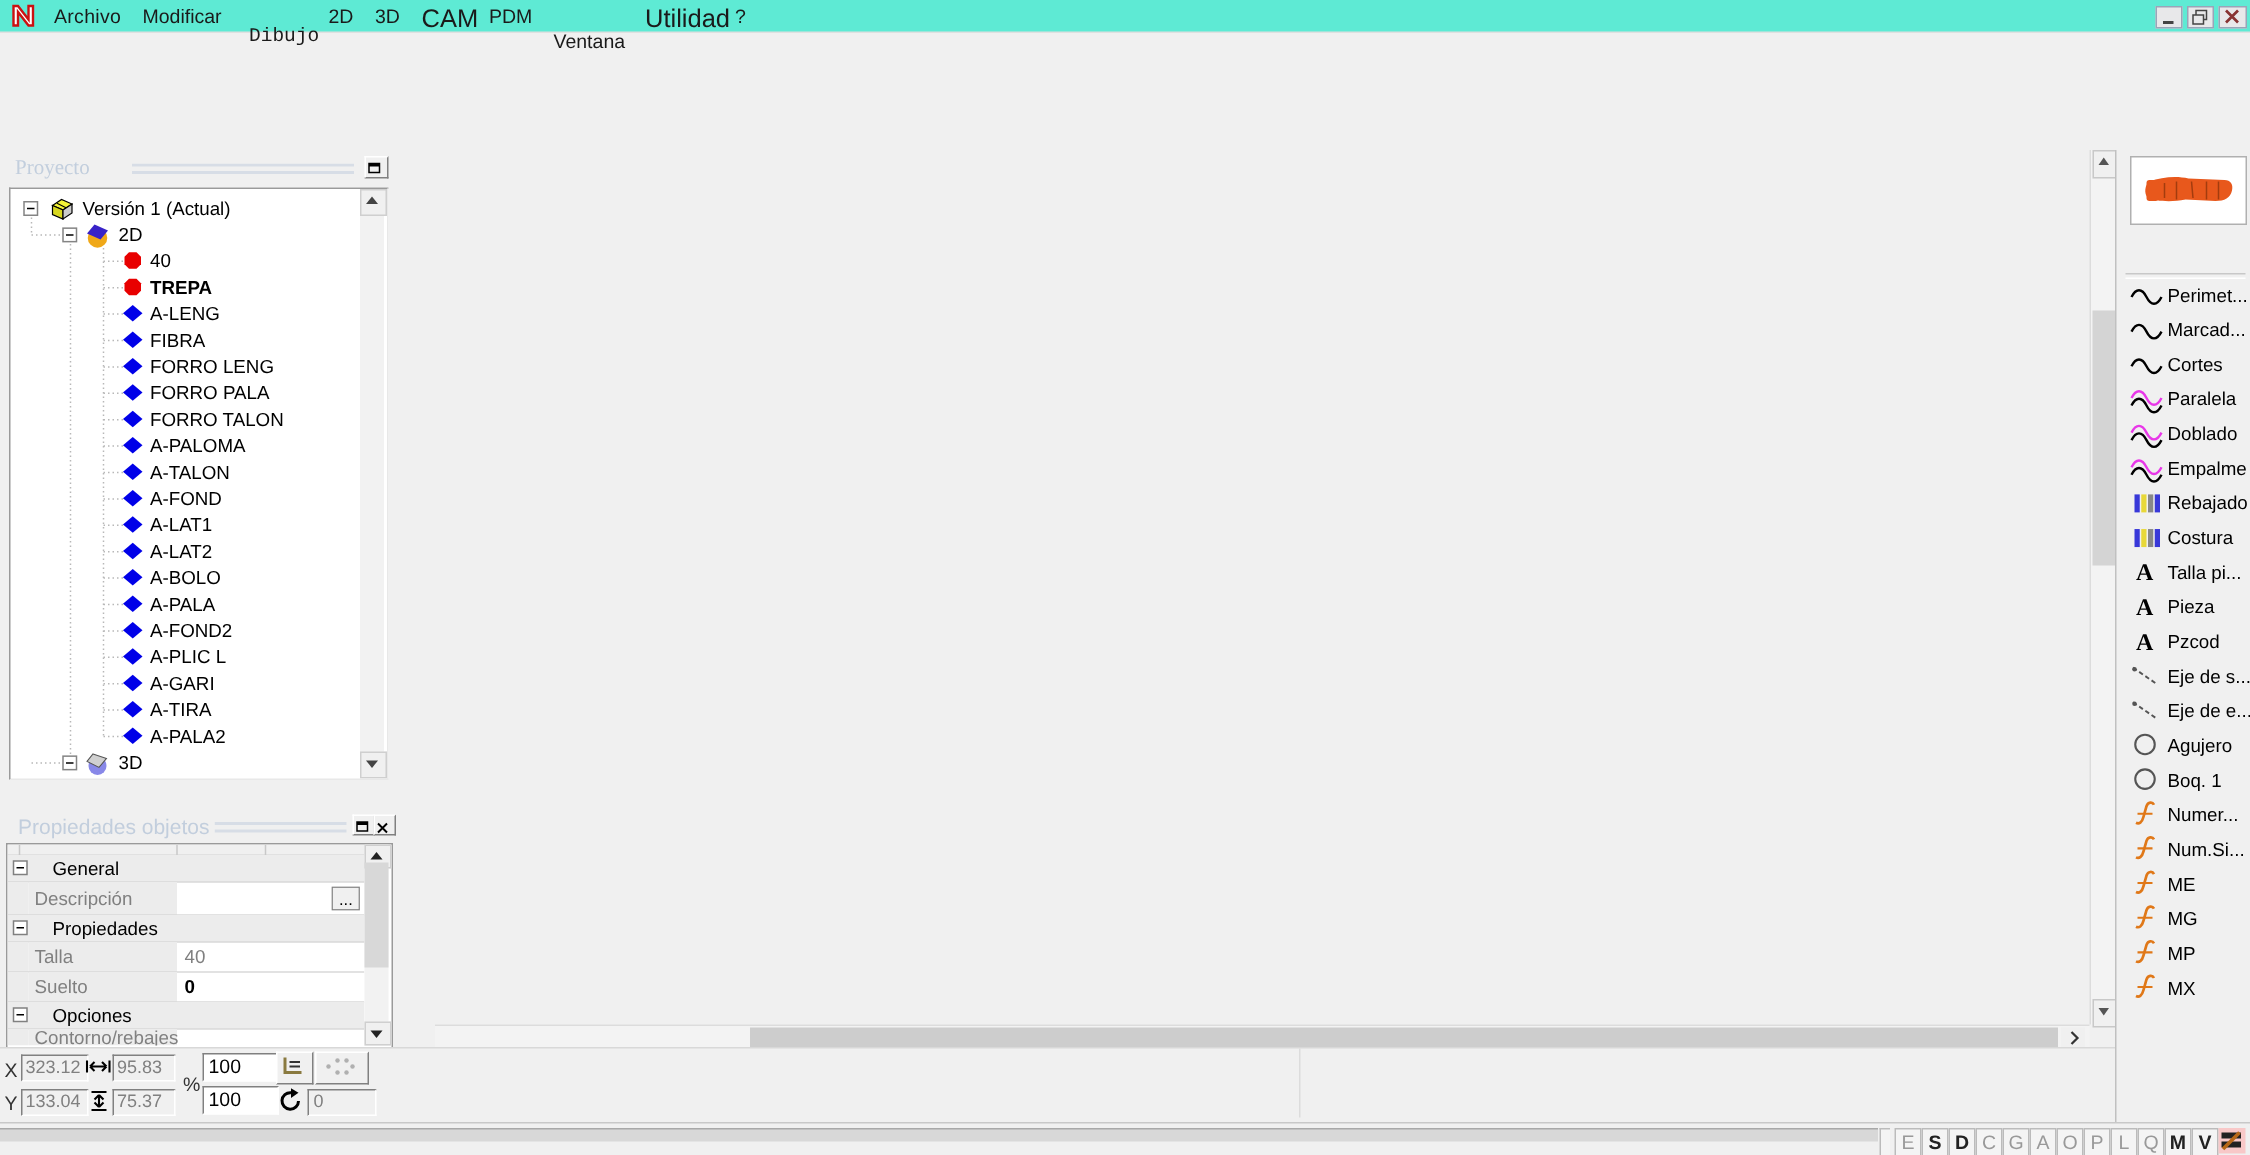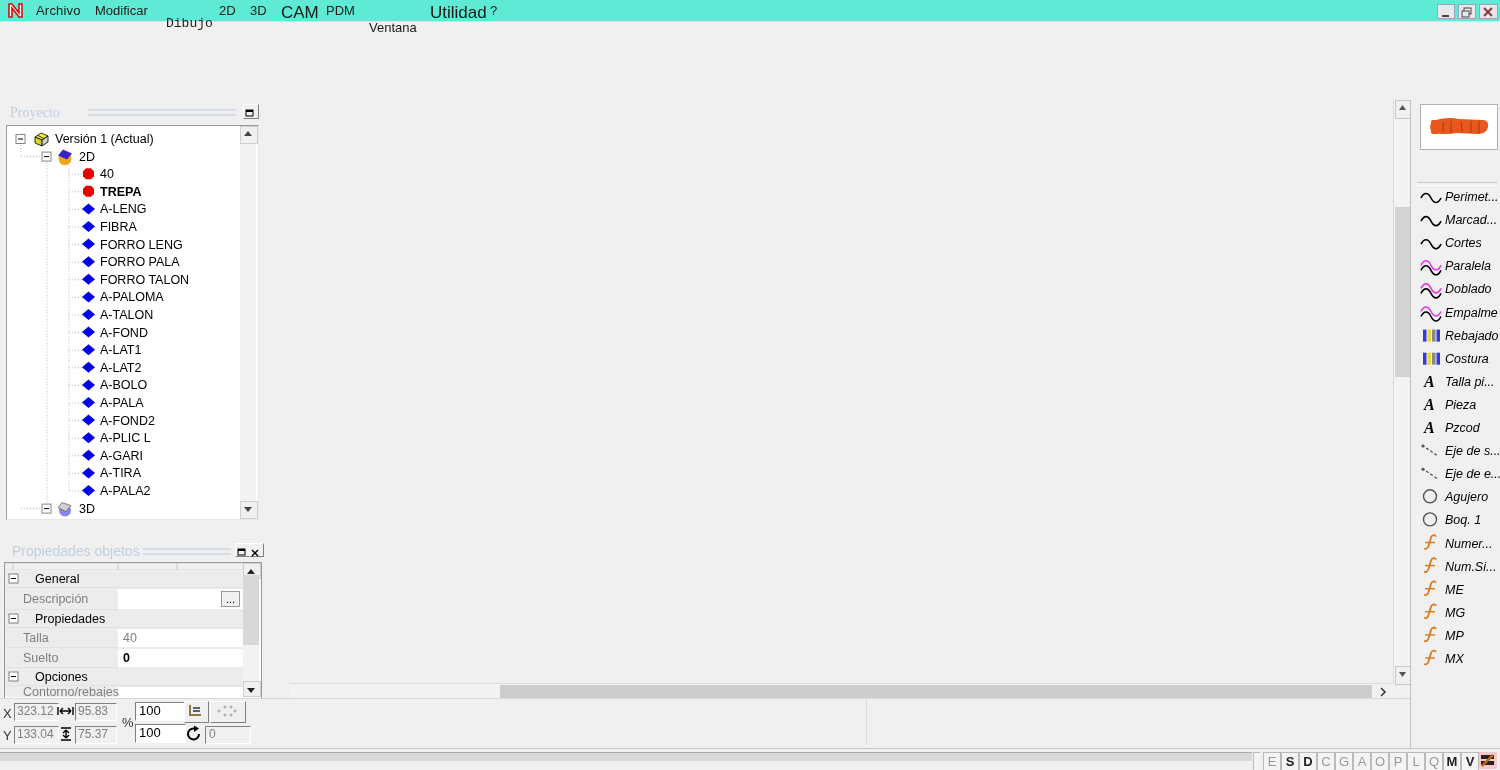--- a/index.html
+++ b/index.html
@@ -289,21 +289,21 @@
     <div class="abs" style="left:1425px;top:752px;width:16px;height:17px;border:1px solid #bbb;background:#f4f4f4;text-align:center;font-size:13px;font-weight:normal;color:#999;line-height:17px;">Q</div>
     <div class="abs" style="left:1443px;top:752px;width:16px;height:17px;border:1px solid #bbb;background:#f4f4f4;text-align:center;font-size:13px;font-weight:bold;color:#222;line-height:17px;">M</div>
     <div class="abs" style="left:1461px;top:752px;width:16px;height:17px;border:1px solid #bbb;background:#f4f4f4;text-align:center;font-size:13px;font-weight:bold;color:#222;line-height:17px;">V</div>
     <div class="abs" style="left:1479px;top:752px;width:18px;height:17px;background:#f8c8c8;"><svg width="18" height="17">
         <rect x="2" y="3" width="13" height="4" fill="#222"></rect>
         <rect x="2" y="9" width="13" height="4" fill="#222"></rect>
         <path d="M3 14 L14 3" stroke="#b86818" stroke-width="2.5"></path>
       </svg></div>
   </div>
 
-<div class="abs" style="left:1410px;top:100px;width:90px;height:648px;background:#f0f0f0;border-left:1px solid #c0c0c0;font-style:italic;">
+<div class="abs" style="left:1410px;top:100px;width:90px;height:648px;background:#f0f0f0;border-left:1px solid #c0c0c0;">
   <div class="abs" style="left:9px;top:4px;width:76px;height:44px;background:#fff;border:1px solid #b0b0b0;">
     <svg width="76" height="44" viewBox="0 0 76 44">
       <g fill="#e8581c">
           <path d="M12 16 C20 13 30 12 38 14 L62 15 C66 15 68 18 67 22 C66 27 62 29 56 29 L36 28 C26 30 16 29 11 27 C8 24 9 18 12 16 Z"></path>
           <rect x="10" y="15" width="8" height="14" rx="2"></rect>
         </g>
       <g stroke="#a33c0e" stroke-width="1" fill="none">
           <path d="M22 17 L22 27 M30 16 L30 28 M40 16 L41 27 M50 16 L50 28 M58 16 L58 28"></path>
         </g>
     </svg>

